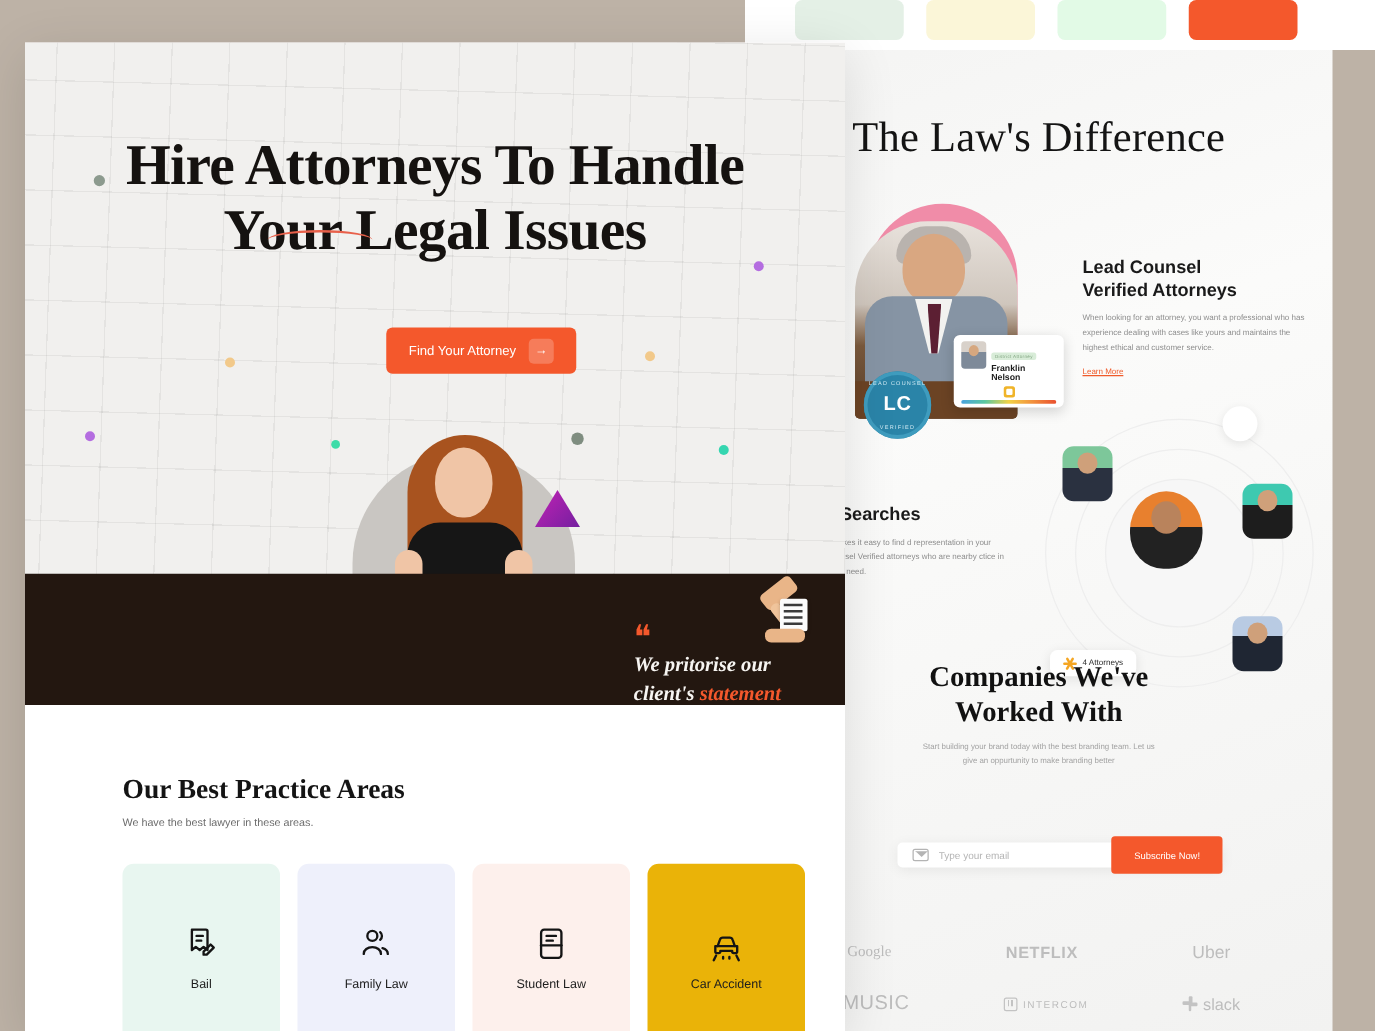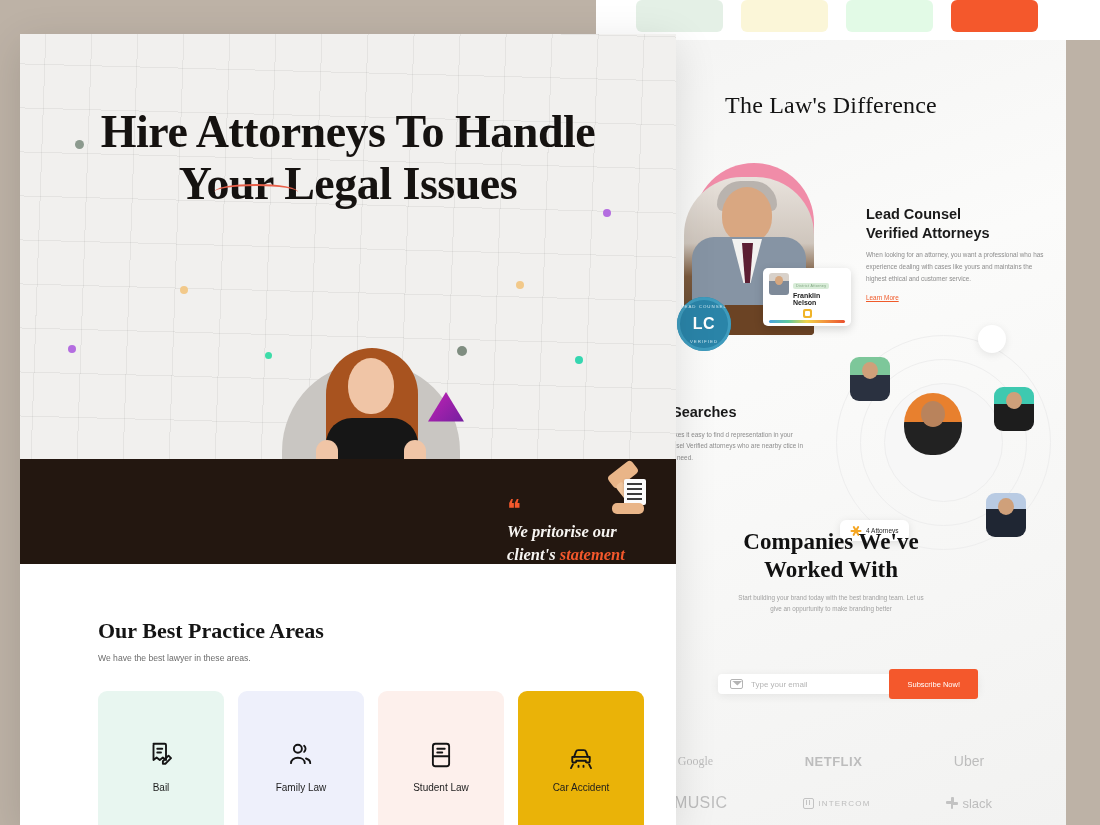--- a/index.html
+++ b/index.html
@@ -20,21 +20,21 @@
   .swatch { width: 96px; height: 32px; border-radius: 6px; }
 
   
   #right-panel {
     position: absolute; left: 596px; top: 40px; width: 470px; height: 785px;
     background: linear-gradient(160deg,#f4f4f3 0%,#fbfbfa 35%,#f2f2f1 100%);
     overflow: hidden;
   }
   #rp-title {
     position: absolute; left: 0; right: 0; top: 52px; text-align: center;
-    font-size: 24px; color: #141414; letter-spacing: .2px;
+    font-size: 34px; color: #141414; letter-spacing: .2px;
   }
 
   
   #lead-photo-wrap { position: absolute; left: 78px; top: 115px; width: 150px; height: 180px; }
   #lead-pink-blob {
     position: absolute; left: 20px; top: 8px; width: 120px; height: 150px;
     background: #f08ca8; border-radius: 60px 60px 10px 10px;
   }
   #lead-person {
     position: absolute; left: 10px; top: 22px; width: 130px; height: 158px;
@@ -59,21 +59,21 @@
   }
   #lead-tie {
     position: absolute; left: 58px; top: 66px; width: 11px; height: 40px;
     background: #5c1f33; clip-path: polygon(0 0,100% 0,72% 100%,28% 100%);
   }
   #lead-desk {
     position: absolute; left: 0; top: 128px; width: 130px; height: 32px;
     background: #6b4324;
   }
   #lc-seal {
-    position: absolute; left: 3px; top: 142px; width: 54px; height: 54px;
+    position: absolute; left: 17px; top: 142px; width: 54px; height: 54px;
     border-radius: 50%; background: #2a84a8;
     display: flex; align-items: center; justify-content: center;
     box-shadow: 0 0 0 3px #3f9cbe inset;
     text-align: right;
   }
   #lc-seal .lc { color: #fff; font-size: 16px; font-weight: 700; letter-spacing: .5px; }
   #lc-seal .ring-txt { position: absolute; font-size: 4.4px; color: #cfe9f3; }
   #lc-seal .rt-top { top: 7px; letter-spacing: 1px; }
   #lc-seal .rt-bot { bottom: 7px; letter-spacing: 1px; }
 
@@ -437,20 +437,24 @@
     <div class="dot" style="left:583px;top:175px;width:8px;height:8px;background:#b46de0;"></div>
     <div class="dot" style="left:555px;top:322px;width:8px;height:8px;background:#35d6b0;"></div>
 
 
     <h1 id="headline" class="serif">
       <div>Hire Attorneys To Handle</div>
       <div>Your Legal Issues</div>
     </h1>
     <div id="headline-underline"></div>
 
+    <button id="cta">
+      <span id="cta-label">Find Your Attorney</span>
+      <span id="cta-arrow">→</span>
+    </button>
 
     <div id="hero-person">
       <div id="hp-arch"></div>
       <div id="hp-body">
         <div id="hp-hair"></div>
         <div id="hp-face"></div>
         <div id="hp-dress"></div>
         <div id="hp-arm-l"></div>
         <div id="hp-arm-r"></div>
         <div id="hp-hands"></div>

